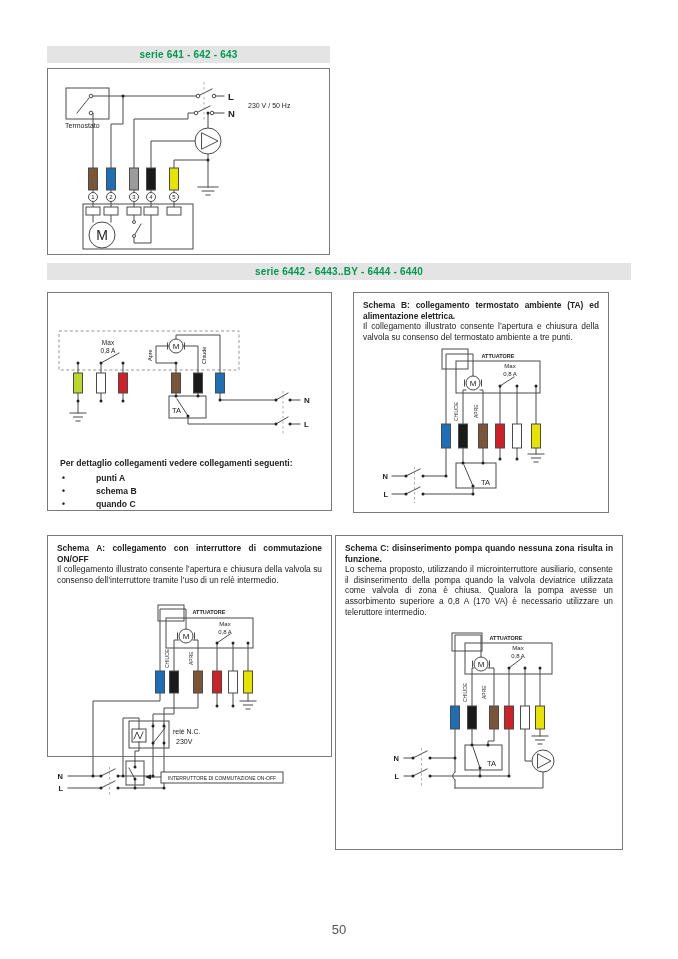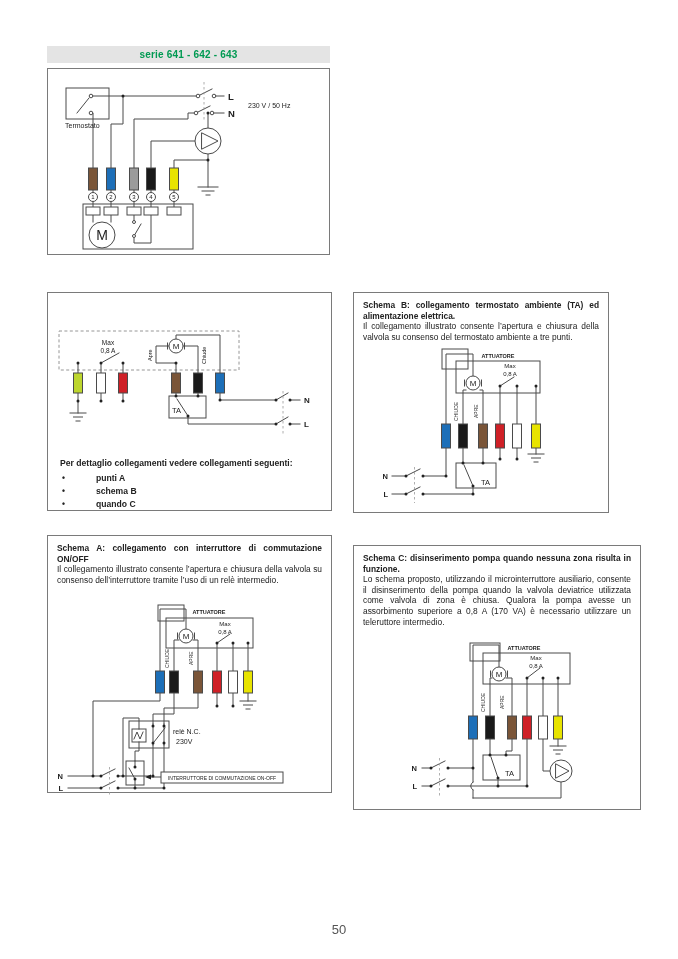--- a/index.html
+++ b/index.html
@@ -108,20 +108,23 @@
         <circle class="comp" cx="54" cy="166" r="13"></circle>
         <text x="54" y="171" font-size="14" text-anchor="middle">M</text>
       </g>
       <text x="17" y="59" font-size="7">Termostato</text>
       <text x="180" y="31" font-size="9.5" class="tb">L</text>
       <text x="180" y="48" font-size="9.5" class="tb">N</text>
       <text x="200" y="39" font-size="7">230 V / 50 Hz</text>
     </svg>
   </div>
 
+  <div class="bar" style="left:47px;top:263px;width:584px;height:17px;">
+    <span>serie 6442 - 6443..BY - 6444 - 6440</span>
+  </div>
 
   <div class="frame" style="left:47px;top:292px;width:285px;height:219px;">
     <svg width="283" height="160" viewBox="0 0 283 160">
       <rect class="dshb" x="11" y="38" width="180" height="39"></rect>
       <g class="ln">
         <path d="M128,46 V42 H172 V80"></path>
         <path d="M121,53 H108 V70 H128 V80"></path>
         <path d="M135,53 H150 V80"></path>
         <path d="M30,70 V80 M53,70 V80 M75,70 V80"></path>
         <path d="M53,70 L71,60"></path>
@@ -253,21 +256,21 @@
       <text x="156" y="75" font-size="6" text-anchor="middle">Max</text>
       <text x="156" y="83" font-size="6" text-anchor="middle">0,8 A</text>
       <text transform="translate(104,128) rotate(-90)" font-size="5">CHIUDE</text>
       <text transform="translate(124,125) rotate(-90)" font-size="5">APRE</text>
       <text x="127" y="192" font-size="7.5">TA</text>
       <text x="34" y="186" font-size="7.5" class="tb" text-anchor="end">N</text>
       <text x="34" y="204" font-size="7.5" class="tb" text-anchor="end">L</text>
     </svg>
   </div>
 
-  <div class="frame" style="left:47px;top:535px;width:285px;height:258px;">
+  <div class="frame" style="left:47px;top:535px;width:285px;height:222px;">
     <div class="stext">
       <div class="stitle">Schema A: collegamento con interruttore di commutazione ON/OFF</div>
       <div class="sbody">Il collegamento illustrato consente l’apertura e chiusura della valvola su consenso dell’interruttore tramite l’uso di un relè intermedio.</div>
     </div>
     <svg width="283" height="263" viewBox="0 0 283 263">
       <rect class="comp" x="110" y="69" width="26" height="16"></rect>
       <g class="ln">
         <rect x="118" y="82" width="87" height="30"></rect>
         <path d="M138,93 V73 H112 V135"></path>
         <path d="M126,135 V104 H131"></path>
@@ -342,21 +345,21 @@
       <text x="128" y="208" font-size="7">230V</text>
       <g>
         <rect class="comp" x="113" y="236" width="122" height="11"></rect>
         <text x="174" y="243.8" font-size="5" text-anchor="middle">INTERRUTTORE DI COMMUTAZIONE ON-OFF</text>
       </g>
       <text x="15" y="243" font-size="7.5" class="tb" text-anchor="end">N</text>
       <text x="15" y="255" font-size="7.5" class="tb" text-anchor="end">L</text>
     </svg>
   </div>
 
-  <div class="frame" style="left:353px;top:535px;width:288px;height:265px;margin-top:10px;">
+  <div class="frame" style="left:335px;top:535px;width:288px;height:315px;">
     <div class="stext">
       <div class="stitle">Schema C: disinserimento pompa quando nessuna zona risulta in funzione.</div>
       <div class="sbody">Lo schema proposto, utilizzando il microinterruttore ausiliario, consente il disinserimento della pompa quando la valvola deviatrice utilizzata come valvola di zona è chiusa. Qualora la pompa avesse un assorbimento superiore a 0,8 A (170 VA) è necessario utilizzare un teleruttore intermedio.</div>
     </div>
     <svg width="286" height="263" viewBox="0 0 286 263">
       <rect class="comp" x="116" y="97" width="30" height="18"></rect>
       <g class="ln">
         <rect x="129" y="107" width="87" height="31"></rect>
         <path d="M145,121 V99 H119 V170"></path>
         <path d="M136,170 V132 H138"></path>

